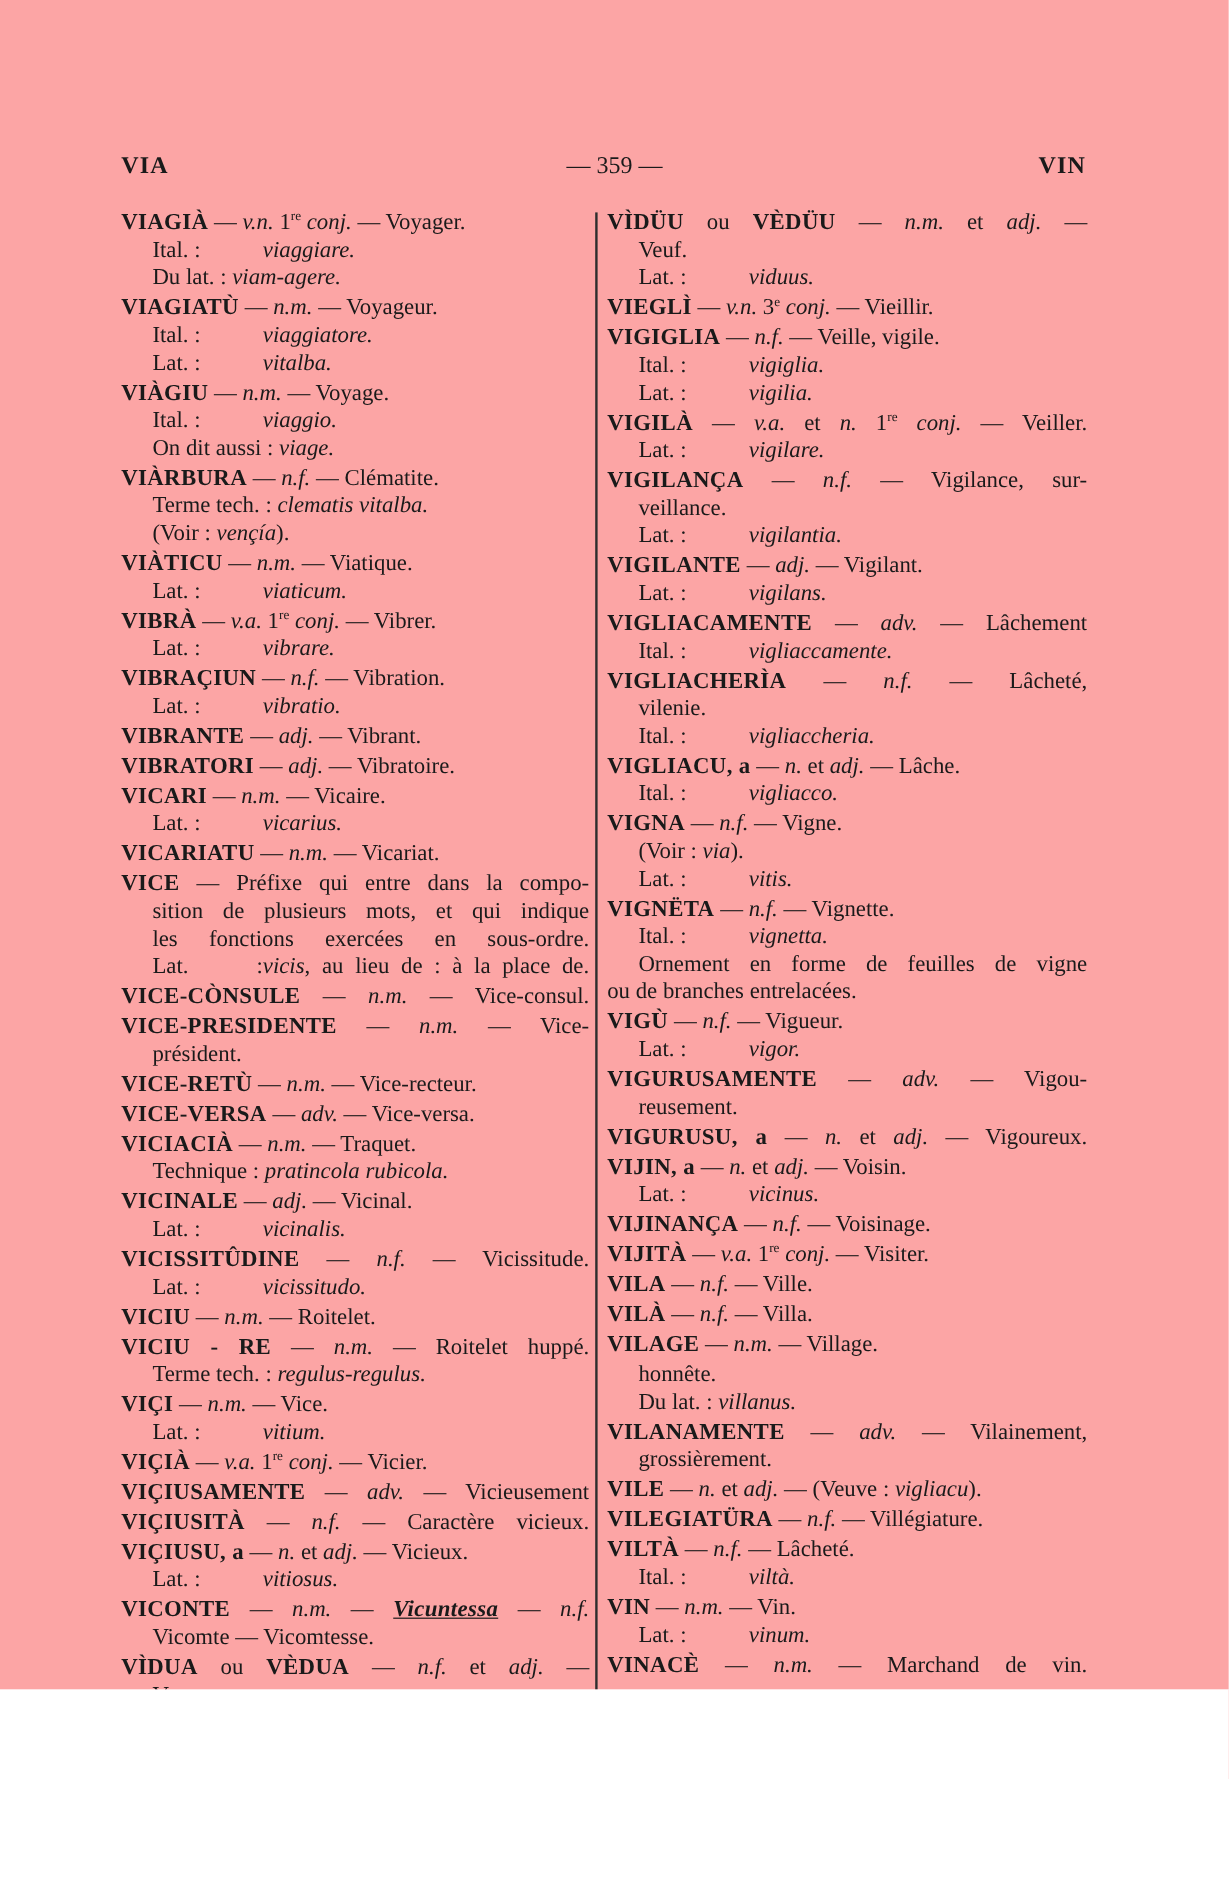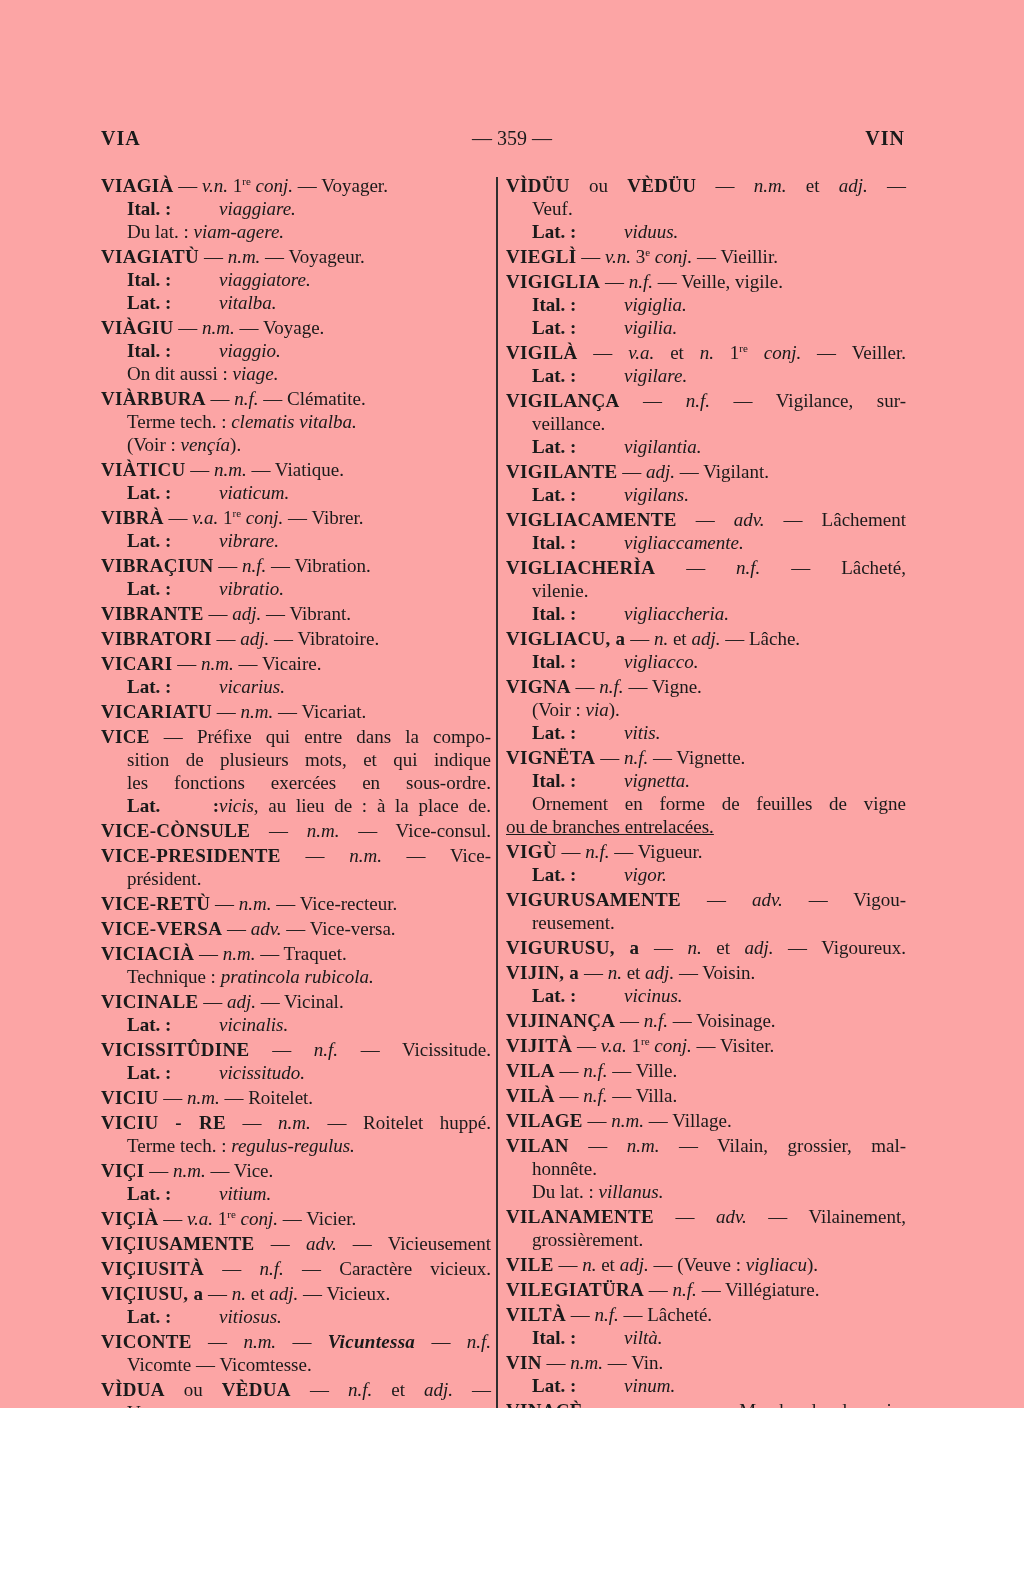--- a/index.html
+++ b/index.html
@@ -19,26 +19,26 @@
     position:absolute;left:496px;top:177px;width:2px;height:1233px;
     background:#2e2e2e;
   }
   .col{position:absolute;top:174px;font-size:19px;line-height:23px;}
   .col0{left:101px;width:390px;}
   .col1{left:506px;width:400px;}
   .entry{margin-bottom:2px;}
   .line{white-space:nowrap;}
   .line.head{padding-left:26px;text-indent:-26px;}
   .line.ind{padding-left:26px;}
-  .line.flush{padding-left:0;text-decoration:underline;}
+  .line.flush{padding-left:0;}
   .line.j{white-space:normal;text-align:justify;text-align-last:justify;}
-  .lbl{display:inline-block;min-width:92px;font-weight:bold;}
+  .lbl{display:inline-block;min-width:92px;}
   .seg-b{font-weight:bold;letter-spacing:0.3px;}
   .seg-i{font-style:italic;}
-  .seg-bi{font-weight:bold;font-style:italic;letter-spacing:0.3px;}
+  .seg-bi{font-weight:bold;font-style:italic;letter-spacing:0.3px;text-decoration:underline;}
   .seg-r{}
   sup.seg-s{font-size:11px;line-height:0;}
 </style>
 </head>
 <body>
 
 <div class="page">
   <div class="runhead h-left">VIA</div>
   <div class="runhead h-center">— 359 —</div>
   <div class="runhead h-right">VIN</div>
@@ -229,21 +229,20 @@
       <div class="entry">
         <div class="line head"><span class="seg-b">VILA</span><span class="seg-r"> — </span><span class="seg-i">n.f.</span><span class="seg-r"> — Ville.</span></div>
       </div>
       <div class="entry">
         <div class="line head"><span class="seg-b">VILÀ</span><span class="seg-r"> — </span><span class="seg-i">n.f.</span><span class="seg-r"> — Villa.</span></div>
       </div>
       <div class="entry">
         <div class="line head"><span class="seg-b">VILAGE</span><span class="seg-r"> — </span><span class="seg-i">n.m.</span><span class="seg-r"> — Village.</span></div>
       </div>
       <div class="entry">
-        <div class="line head j"><span class="seg-b">VILAN</span><span class="seg-r"> — </span><span class="seg-i">n.m.</span><span class="seg-r"> — Vilain, grossier, mal-</span></div>
         <div class="line ind"><span class="seg-r">honnête.</span></div>
         <div class="line ind"><span class="seg-r">Du lat. : </span><span class="seg-i">villanus.</span></div>
       </div>
       <div class="entry">
         <div class="line head j"><span class="seg-b">VILANAMENTE</span><span class="seg-r"> — </span><span class="seg-i">adv.</span><span class="seg-r"> — Vilainement,</span></div>
         <div class="line ind"><span class="seg-r">grossièrement.</span></div>
       </div>
       <div class="entry">
         <div class="line head"><span class="seg-b">VILE</span><span class="seg-r"> — </span><span class="seg-i">n.</span><span class="seg-r"> et </span><span class="seg-i">adj.</span><span class="seg-r"> — (Veuve : </span><span class="seg-i">vigliacu</span><span class="seg-r">).</span></div>
       </div>

